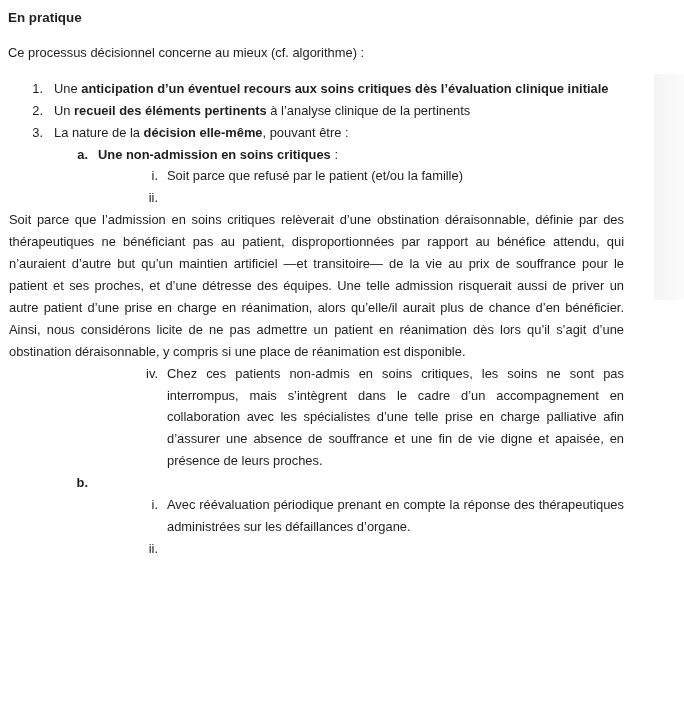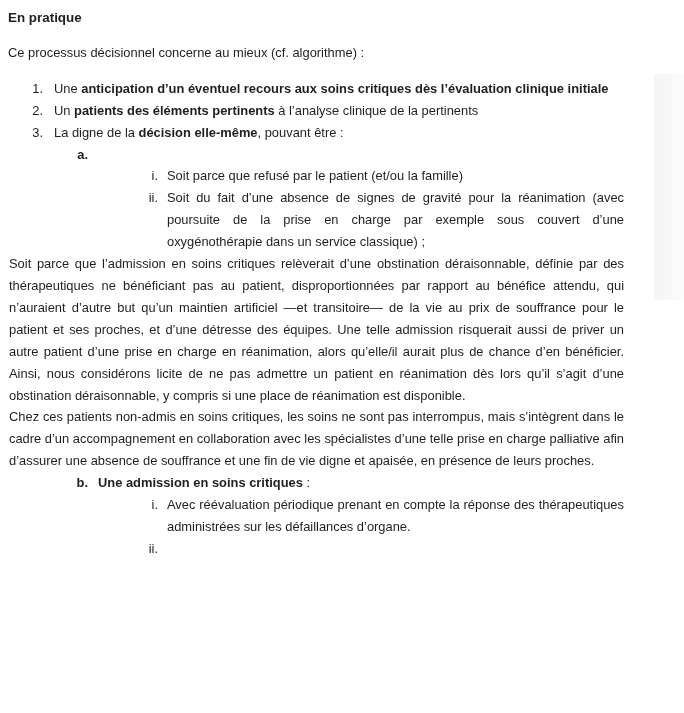--- a/index.html
+++ b/index.html
@@ -62,53 +62,53 @@
 
   <div class="doc-list">
 
     <div class="row l1">
       <span class="marker">1.</span>
       <div class="text"><span>Une </span><span class="b">anticipation d’un éventuel recours aux soins critiques dès l’évaluation clinique initiale</span></div>
     </div>
 
     <div class="row l1">
       <span class="marker">2.</span>
-      <div class="text"><span>Un </span><span class="b">patients des éléments pertinents</span><span> à l’analyse clinique de la pertinents</span></div>
+      <div class="text"><span>Un </span><span class="b">recueil des éléments pertinents</span><span> à l’analyse clinique de la pertinents</span></div>
     </div>
 
     <div class="row l1">
       <span class="marker">3.</span>
-      <div class="text"><span>La digne de la </span><span class="b">décision elle-même</span><span>, pouvant être :</span></div>
+      <div class="text"><span>La nature de la </span><span class="b">décision elle-même</span><span>, pouvant être :</span></div>
     </div>
 
     <div class="row l2">
       <span class="marker">a.</span>
+      <div class="text"><span class="b">Une non-admission en soins critiques</span><span> :</span></div>
     </div>
 
     <div class="row l3">
       <span class="marker">i.</span>
       <div class="text"><span>Soit parce que refusé par le patient (et/ou la famille)</span></div>
     </div>
 
     <div class="row l3">
       <span class="marker">ii.</span>
-      <div class="text"><span>Soit du fait d’une absence de signes de gravité pour la réanimation (avec poursuite de la prise en charge par exemple sous couvert d’une oxygénothérapie dans un service classique) ;</span></div>
     </div>
 
     <div class="row l3">
       <div class="text"><span>Soit parce que l’admission en soins critiques relèverait d’une obstination déraisonnable, définie par des thérapeutiques ne bénéficiant pas au patient, disproportionnées par rapport au bénéfice attendu, qui n’auraient d’autre but qu’un maintien artificiel —et transitoire— de la vie au prix de souffrance pour le patient et ses proches, et d’une détresse des équipes. Une telle admission risquerait aussi de priver un autre patient d’une prise en charge en réanimation, alors qu’elle/il aurait plus de chance d’en bénéficier. Ainsi, nous considérons licite de ne pas admettre un patient en réanimation dès lors qu’il s’agit d’une obstination déraisonnable, y compris si une place de réanimation est disponible.</span></div>
     </div>
 
     <div class="row l3">
+      <span class="marker">iv.</span>
       <div class="text"><span>Chez ces patients non-admis en soins critiques, les soins ne sont pas interrompus, mais s’intègrent dans le cadre d’un accompagnement en collaboration avec les spécialistes d’une telle prise en charge palliative afin d’assurer une absence de souffrance et une fin de vie digne et apaisée, en présence de leurs proches.</span></div>
     </div>
 
     <div class="row l2">
       <span class="marker">b.</span>
-      <div class="text"><span class="b">Une admission en soins critiques</span><span> :</span></div>
     </div>
 
     <div class="row l3">
       <span class="marker">i.</span>
       <div class="text"><span>Avec réévaluation périodique prenant en compte la réponse des thérapeutiques administrées sur les défaillances d’organe.</span></div>
     </div>
 
     <div class="row l3">
       <span class="marker">ii.</span>
     </div>

